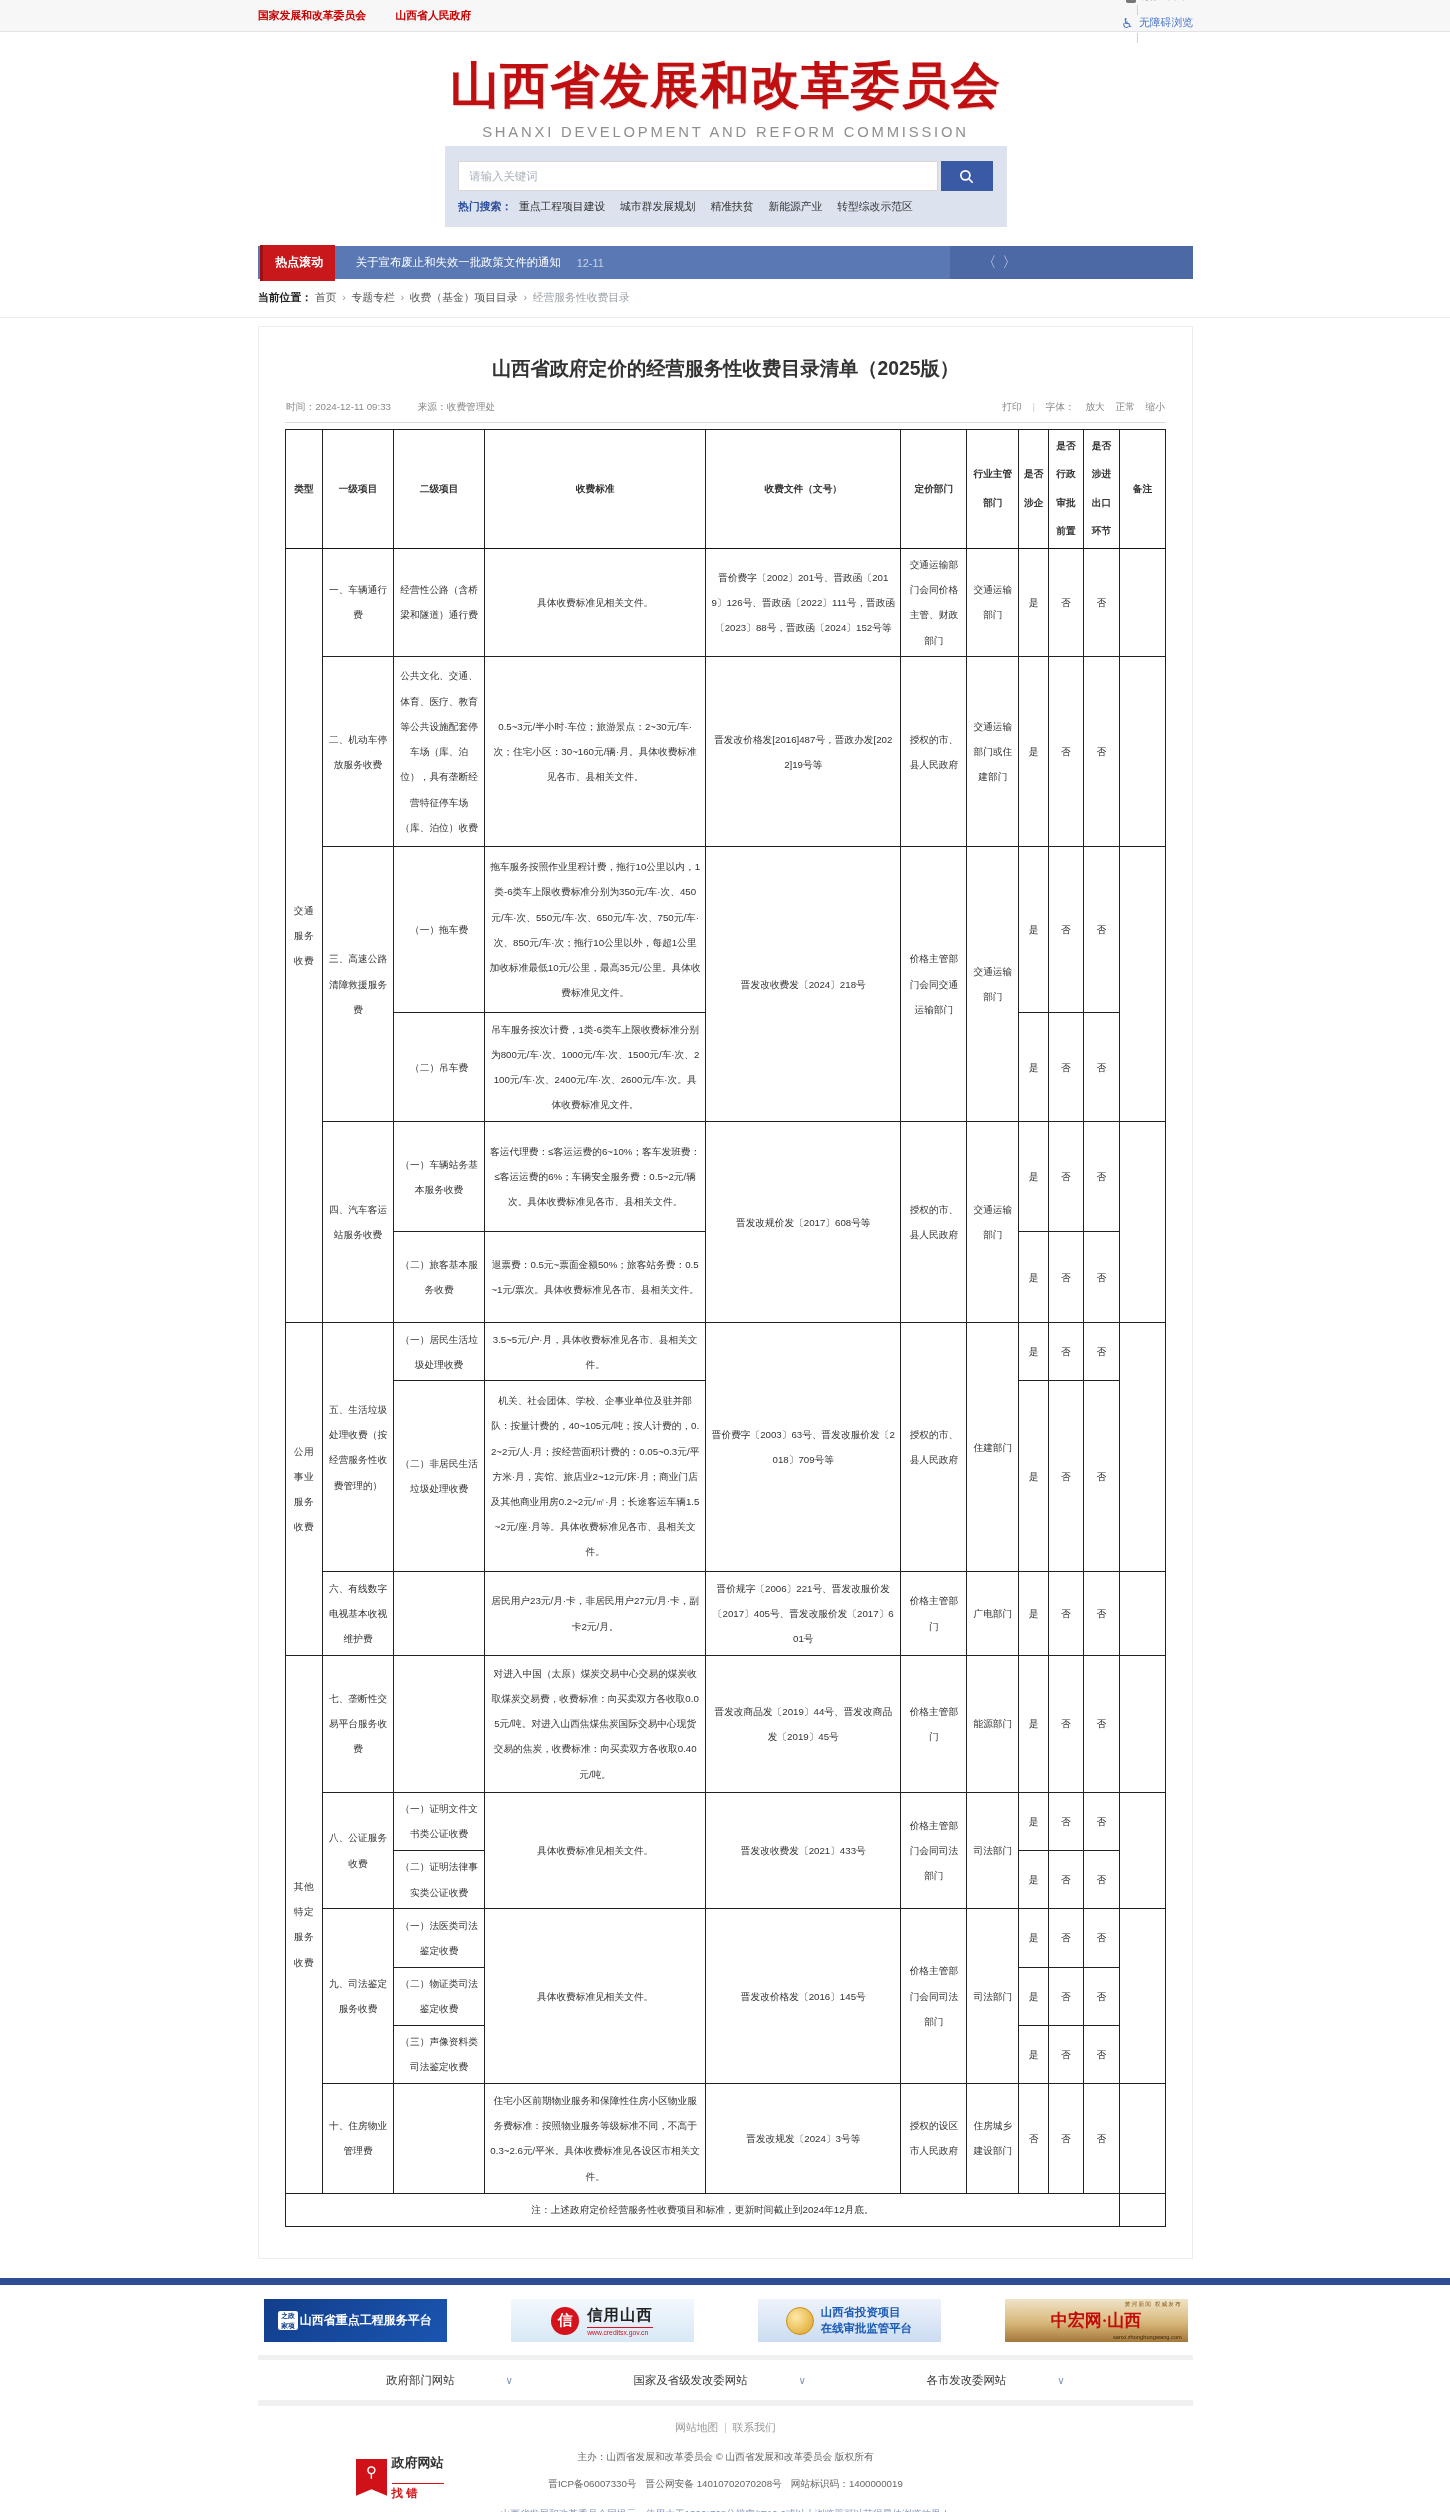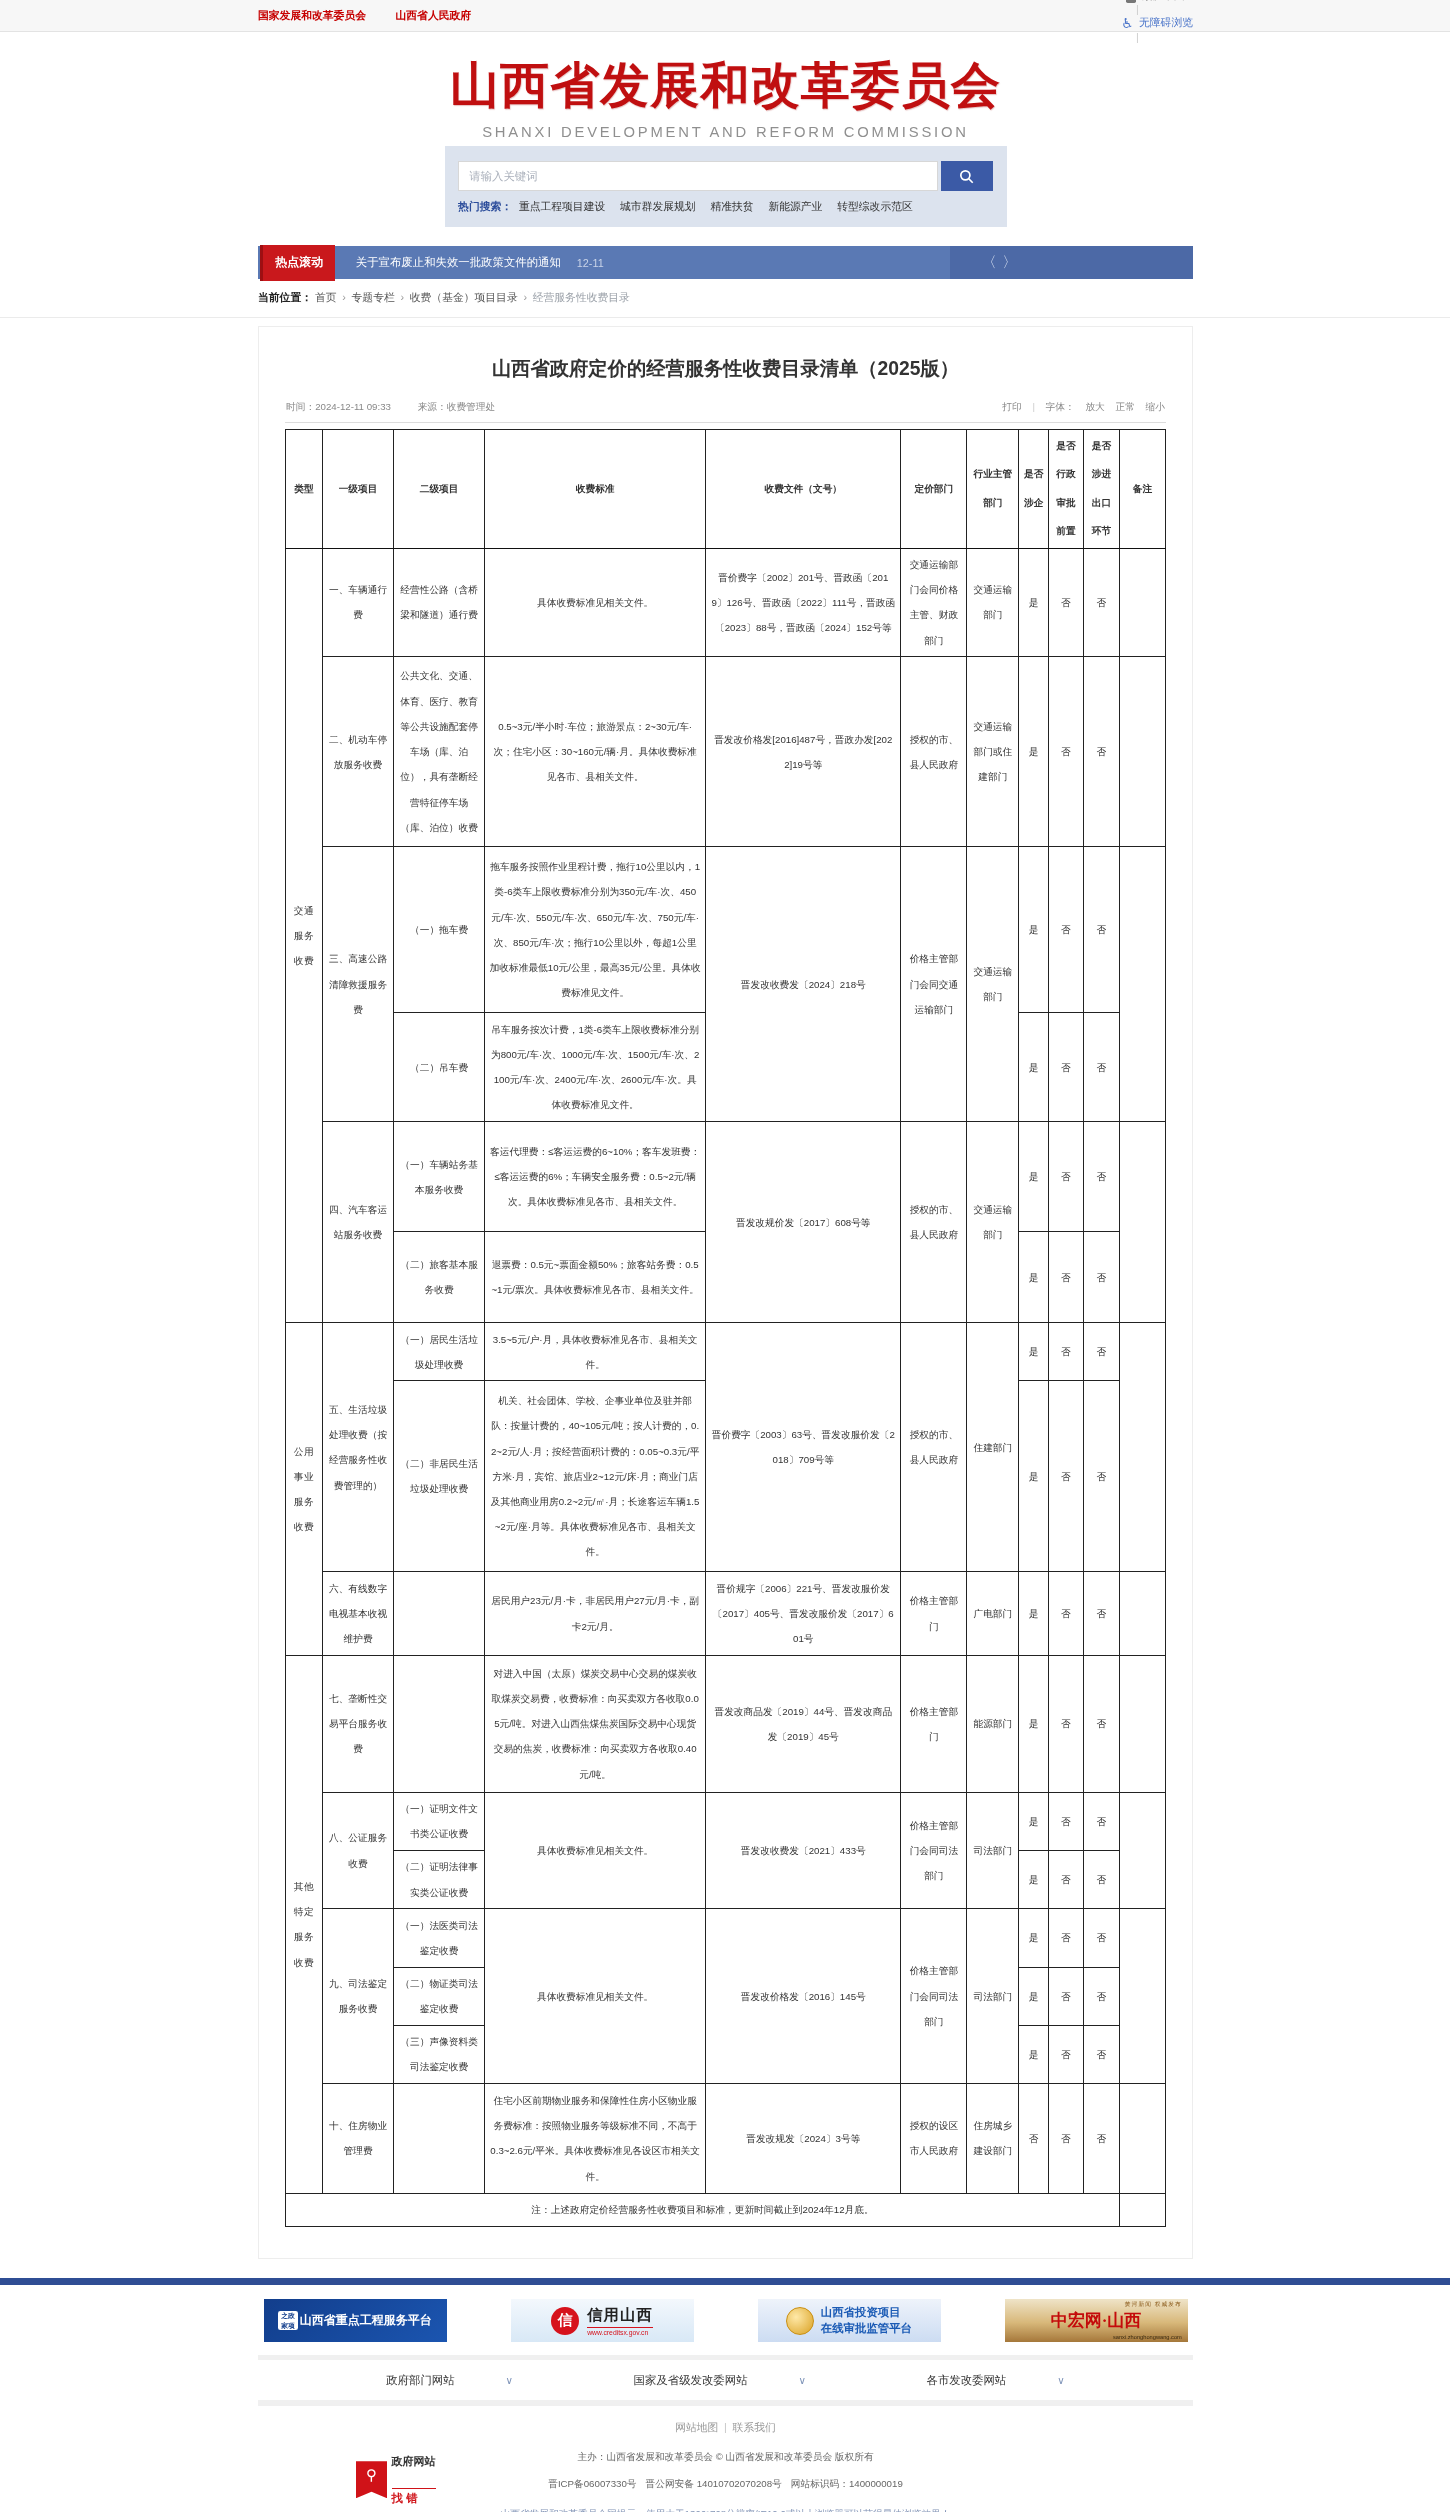--- a/index.html
+++ b/index.html
@@ -92,21 +92,21 @@
   .fnav { width:935px; margin:0 auto; display:flex; justify-content:space-around; align-items:center; padding:12.5px 68px; }
   .fnav .grp { font-size:11.4px; color:#333; display:flex; align-items:center; gap:51px; cursor:pointer; }
   .fnav .arrow { color:#7e93b8; font-size:10.2px; }
   .fsitemap { text-align:center; padding:14.8px 0 5.7px 0; font-size:10.8px; color:#9a9a9a; }
   .fsitemap a { color:#9a9a9a; text-decoration:none; }
   .fsitemap .bar { margin:0 5.7px; color:#c5c5c5; }
   .fbottom { position:relative; width:935px; margin:10.2px auto 0 auto; text-align:center; }
   .err-badge { position:absolute; left:98px; top:3.4px; display:flex; align-items:center; cursor:pointer; }
   .err-ribbon { width:31px; height:37px; background:#d01218; clip-path:polygon(0 0,100% 0,100% 100%,50% 82%,0 100%); display:flex; align-items:flex-start; justify-content:center; color:#fff; font-size:14.8px; padding-top:4.5px; }
   .err-text { margin-left:4.5px; text-align:left; }
-  .err-text .l1 { font-size:11px; font-weight:bold; color:#333; border-bottom:1.1px solid #d01218; padding-bottom:19px; }
+  .err-text .l1 { font-size:13px; font-weight:bold; color:#333; border-bottom:1.1px solid #d01218; padding-bottom:11px; }
   .err-text .l2 { font-size:11.4px; font-weight:bold; color:#d01218; margin-top:1.7px; letter-spacing:3.4px; }
   .fline { font-size:9.7px; color:#666; margin-top:8px; }
   .fline.icp { margin-top:14.8px; }
   .fline.icp span { margin:0 4.5px; }
   .ftip { font-size:9.7px; color:#8193b5; margin-top:17px; }
 </style>
 </head>
 <body>
 
 <div class="topbar">

